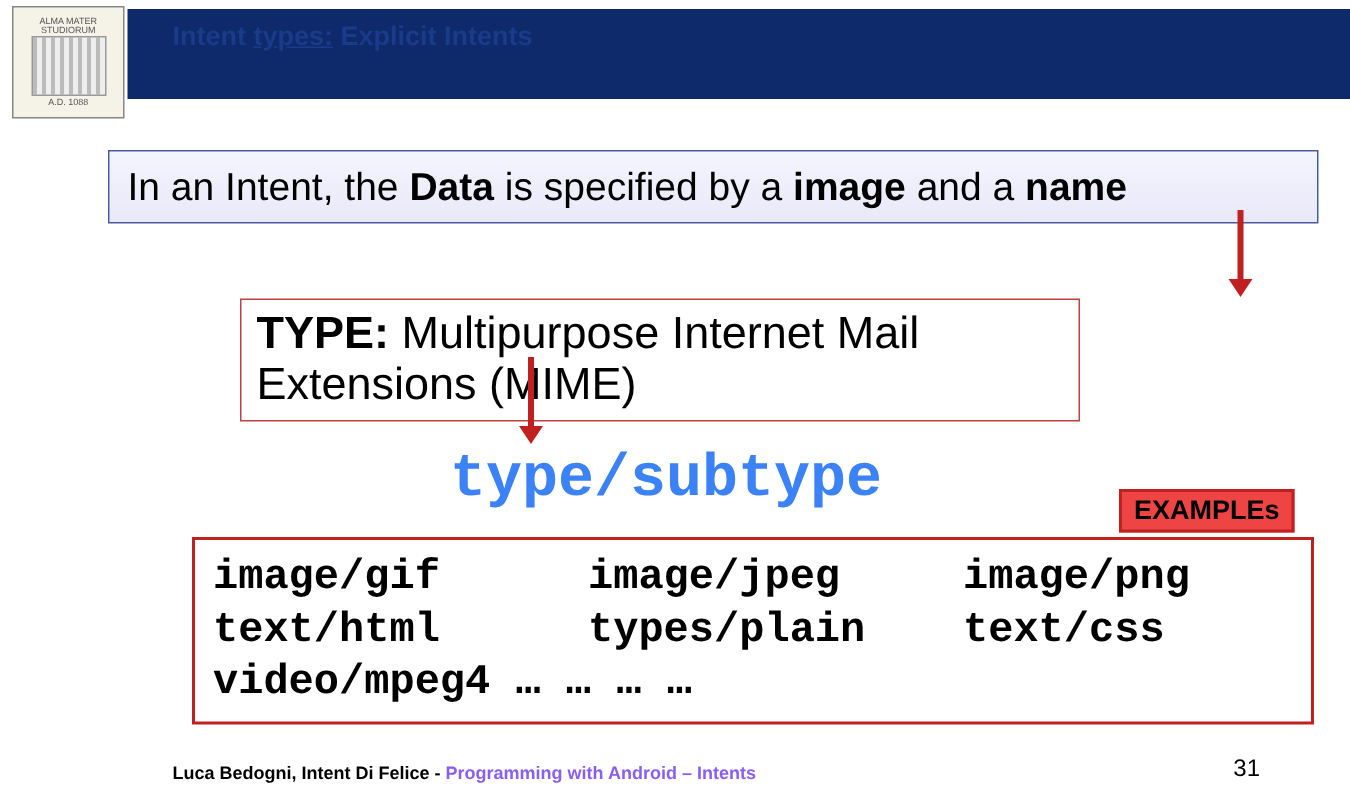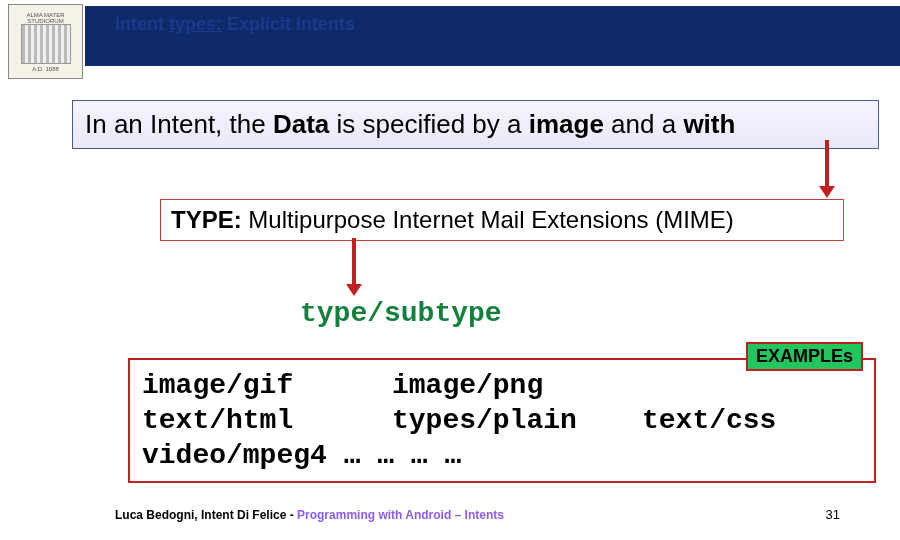--- a/index.html
+++ b/index.html
@@ -65,83 +65,82 @@
     border: 1px solid #4a5aa0;
     background: linear-gradient(#f5f5ff,#e8e8f8);
     font-family: Arial, sans-serif;
     font-size: 26px;
     color: #000;
   }
   .type-box {
     position: absolute;
     left: 160px;
     top: 199px;
-    width: 684px;
+    width: 560px;
     padding: 6px 10px;
     border: 1px solid #c04040;
     font-family: Arial, sans-serif;
-    font-size: 24px;
+    font-size: 30px;
     color: #000;
   }
   .type-subtype {
     position: absolute;
     left: 300px;
     top: 298px;
     font-family: "Courier New", monospace;
-    font-size: 28px;
-    font-weight: bold;
-    color: #15803d;
+    font-size: 40px;
+    font-weight: bold;
+    color: #3b82f6;
   }
   .examples-tag {
     position: absolute;
     left: 746px;
     top: 326px;
     border: 2px solid #c02020;
     padding: 2px 8px;
     font-family: Arial, sans-serif;
     font-size: 18px;
     font-weight: bold;
     color: #000;
-    background: #22c55e;
+    background: #ef4444;
     z-index: 5;
-    margin-top: 16px;
   }
   .examples-box {
     position: absolute;
     left: 128px;
     top: 358px;
     width: 748px;
     border: 2px solid #c02020;
     padding: 8px 12px 8px 12px;
     font-family: "Courier New", monospace;
     font-size: 28px;
     font-weight: bold;
     color: #000;
     line-height: 1.25;
   }
-  .examples-box .row { display: flex; }
+  .examples-box .row { display: flex; justify-content: flex-end; }
   .examples-box .c1 { width: 250px; }
   .examples-box .c2 { width: 250px; }
   .examples-box .c3 { width: 220px; }
   .footer {
     position: absolute;
     left: 115px;
     bottom: 18px;
     font-family: Arial, sans-serif;
     font-size: 12px;
     font-weight: bold;
     color: #000;
   }
   .footer .red { color: #8b5cf6; }
   .page-num {
     position: absolute;
     right: 60px;
     bottom: 18px;
     font-family: Arial, sans-serif;
-    font-size: 13px;
+    font-size: 16px;
     color: #000;
   }
   .arrow-down-1 {
     position: absolute;
     left: 825px;
     top: 140px;
     width: 4px;
     height: 50px;
     background: #c02020;
   }
@@ -178,38 +177,39 @@
   <div class="seal"></div>
   <div>A.D. 1088</div>
 </div>
 
 <div class="header-bar"></div>
 <div class="header-title">
   <span class="blue">Intent </span><span class="blue" style="text-decoration:underline">types:</span><span class="blue"> Explicit Intents</span>
 </div>
 
 <div class="main-box">
-  <span>In an Intent, the </span><b>Data</b><span> is specified by a </span><b>image</b><span> and a </span><b>with</b>
+  <span>In an Intent, the </span><b>Data</b><span> is specified by a </span><b>image</b><span> and a </span><b>name</b>
 </div>
 
 <div class="arrow-down-1"></div>
 
 <div class="type-box">
   <b>TYPE:</b><span>  Multipurpose Internet Mail Extensions (MIME)</span>
 </div>
 
 <div class="arrow-down-2"></div>
 
 <div class="type-subtype">type/subtype</div>
 
 <div class="examples-tag">EXAMPLEs</div>
 
 <div class="examples-box">
   <div class="row">
     <span class="c1">image/gif</span>
+    <span class="c2">image/jpeg</span>
     <span class="c3">image/png</span>
   </div>
   <div class="row">
     <span class="c1">text/html</span>
     <span class="c2">types/plain</span>
     <span class="c3">text/css</span>
   </div>
   <div>video/mpeg4 … … … …</div>
 </div>
 

